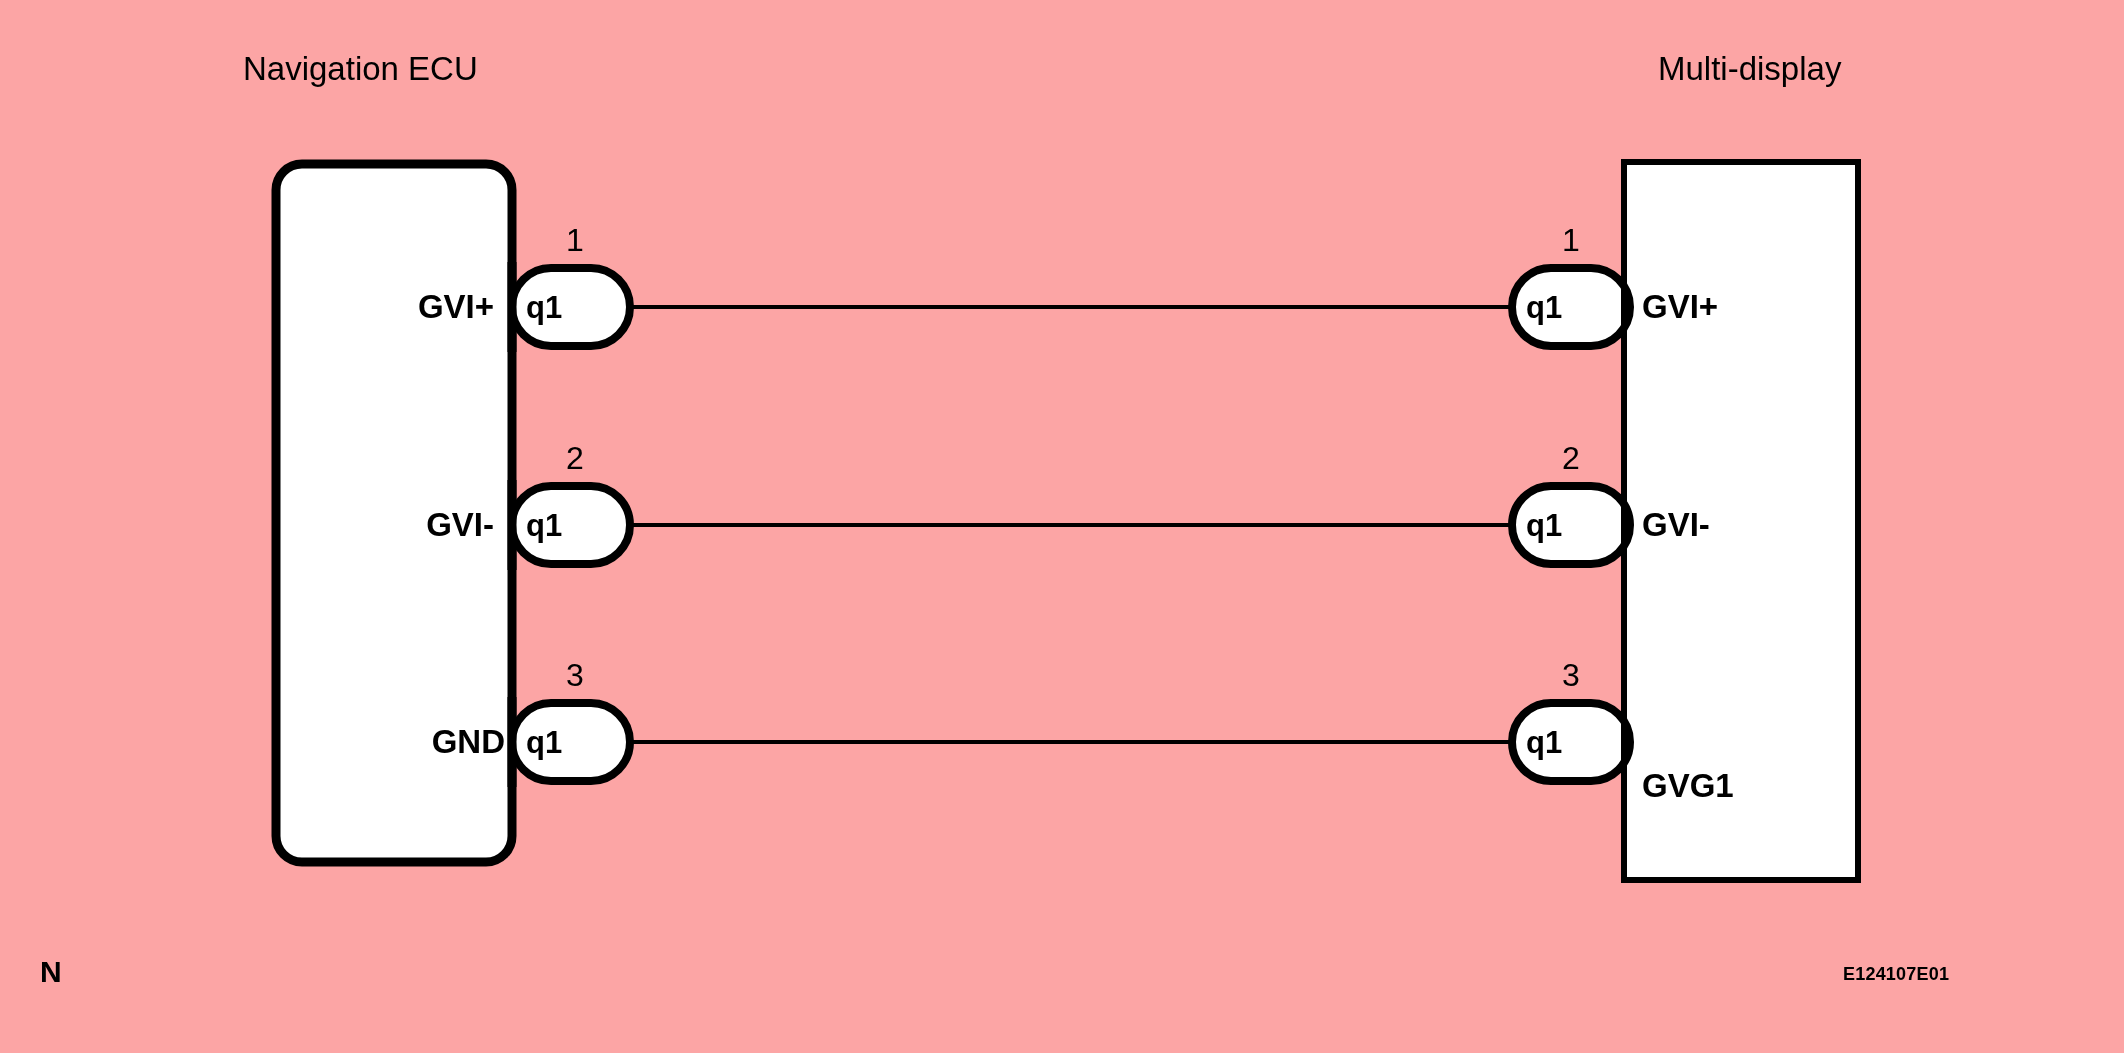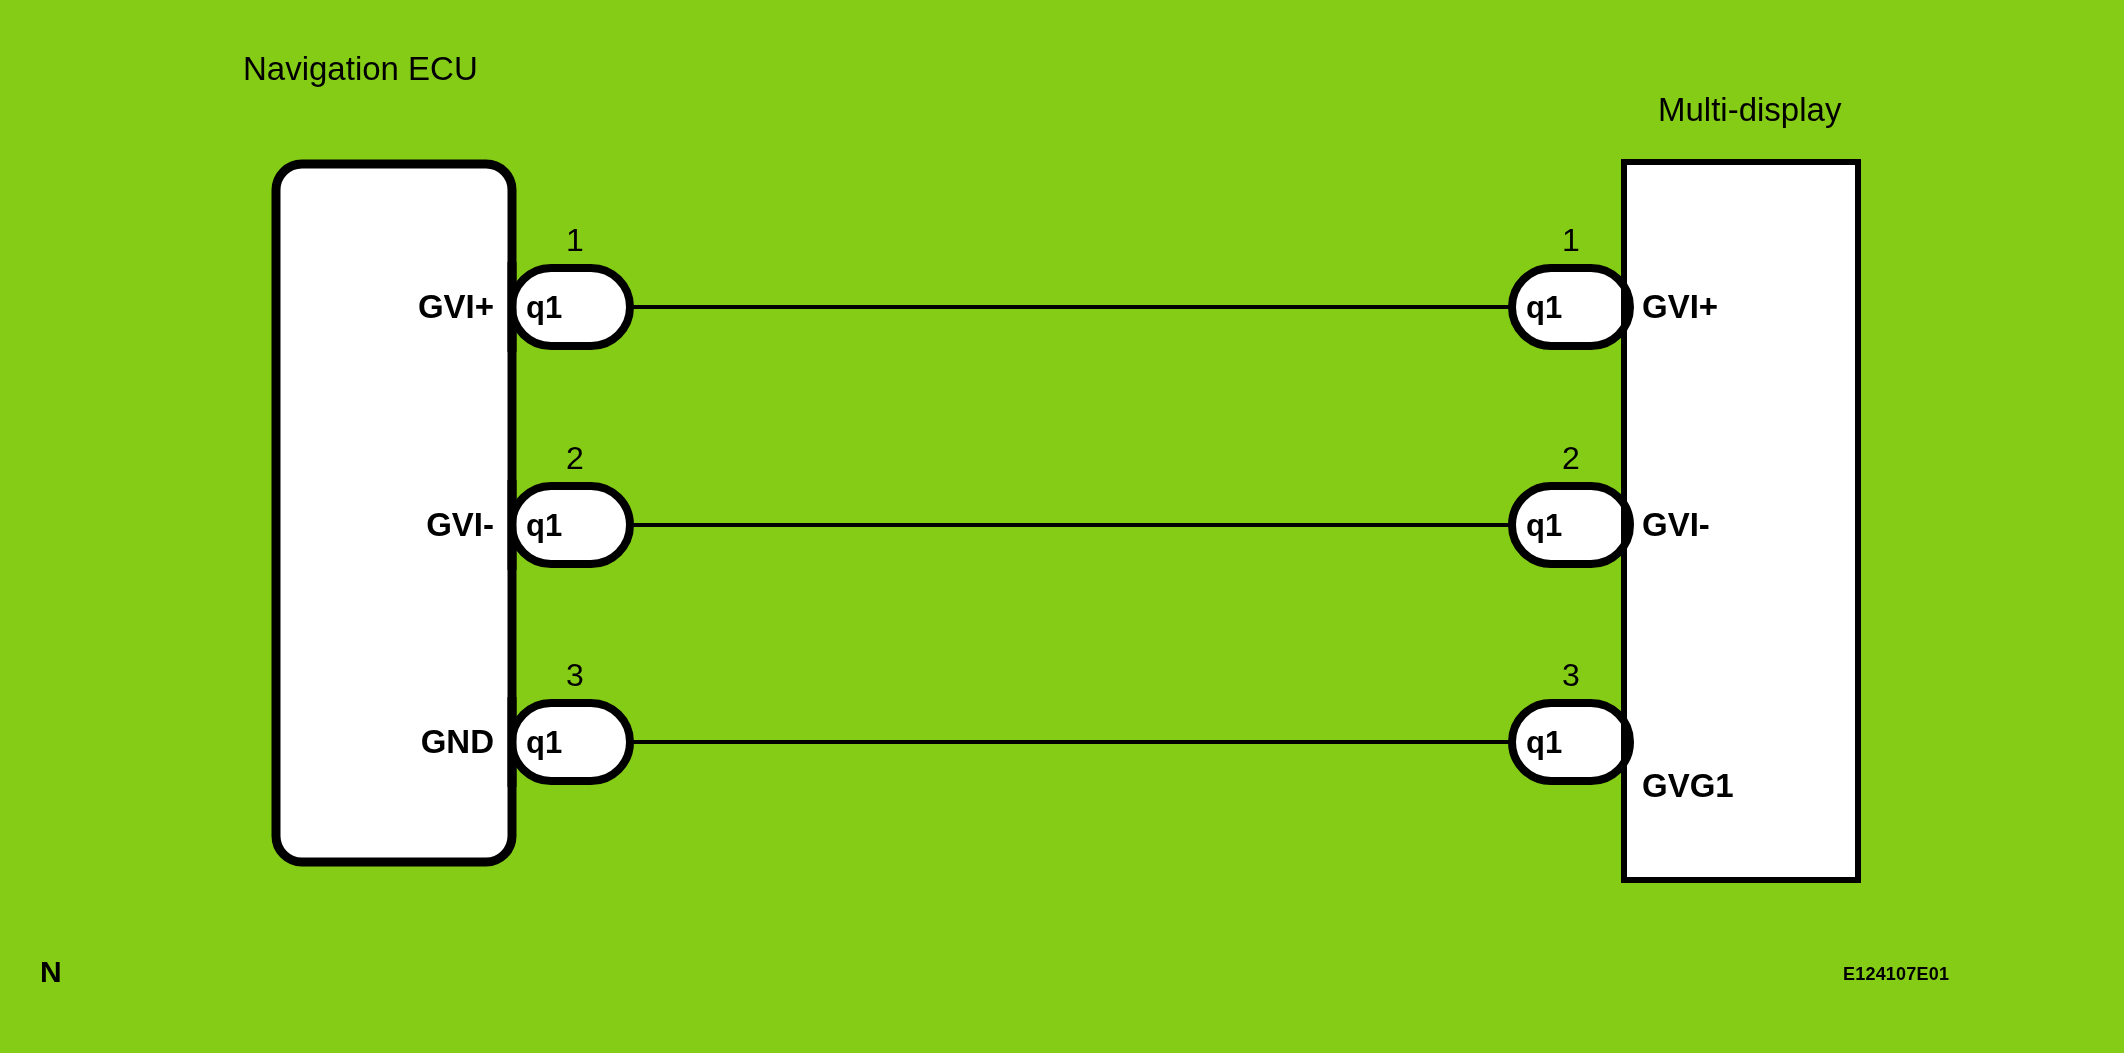--- a/index.html
+++ b/index.html
@@ -5,21 +5,21 @@
 <style>
   html, body {
     margin: 0;
     padding: 0;
     background: #ffffff;
   }
   #canvas {
     position: relative;
     width: 2124px;
     height: 1053px;
-    background: #84cc16;
+    background: #fca5a5;
     font-family: "Liberation Sans", sans-serif;
     color: #000000;
     overflow: hidden;
   }
   #diagram-svg {
     position: absolute;
     left: 0;
     top: 0;
     width: 2124px;
     height: 1053px;
@@ -27,21 +27,21 @@
   }
   .box-title {
     position: absolute;
     font-size: 33px;
     font-weight: 400;
     color: #000;
     white-space: nowrap;
     letter-spacing: 0px;
   }
   #ecu-title { left: 243px; top: 50px; }
-  #display-title { left: 1658px; top: 50px; margin-top: 41px; }
+  #display-title { left: 1658px; top: 50px; }
 
   .pin-number {
     position: absolute;
     font-size: 32px;
     font-weight: 400;
     text-align: center;
     width: 60px;
     white-space: nowrap;
   }
   .signal-label {
@@ -116,21 +116,21 @@
   <div class="box-title" id="ecu-title">Navigation ECU</div>
 
   <div class="box-title" id="display-title">Multi-display</div>
 
   <div class="pin-number" style="left:545px; top:222px;">1</div>
   <div class="pin-number" style="left:545px; top:440px;">2</div>
   <div class="pin-number" style="left:545px; top:657px;">3</div>
 
   <div class="signal-label left" style="left:296px; top:290px; width:198px;">GVI+</div>
   <div class="signal-label left" style="left:296px; top:508px; width:198px;">GVI-</div>
-  <div class="signal-label left" style="left:296px; top:725px; width:198px;">GND</div>
+  <div class="signal-label left" style="left:307px; top:725px; width:198px;">GND</div>
 
   <div class="terminal-text" style="left:526px; top:292px;">q1</div>
   <div class="terminal-text" style="left:526px; top:510px;">q1</div>
   <div class="terminal-text" style="left:526px; top:727px;">q1</div>
 
   <div class="pin-number" style="left:1541px; top:222px;">1</div>
   <div class="pin-number" style="left:1541px; top:440px;">2</div>
   <div class="pin-number" style="left:1541px; top:657px;">3</div>
 
   <div class="signal-label right" style="left:1642px; top:290px; width:240px;">GVI+</div>

